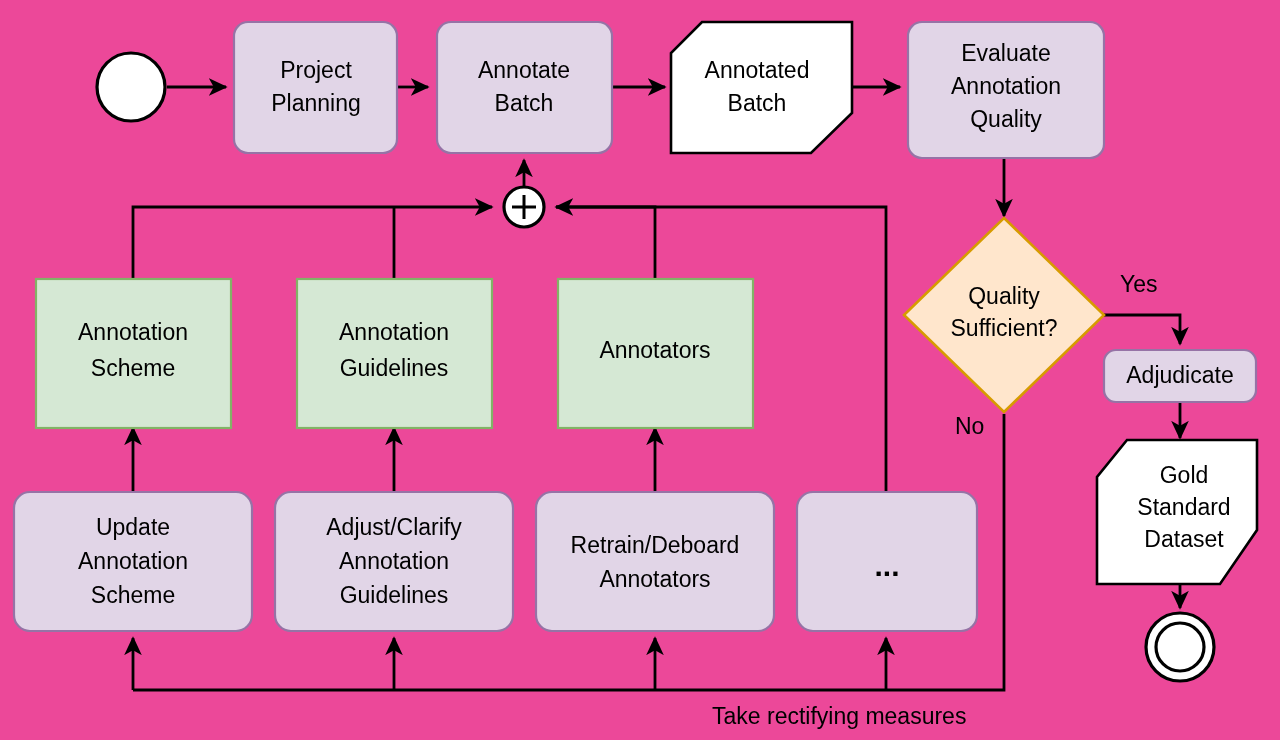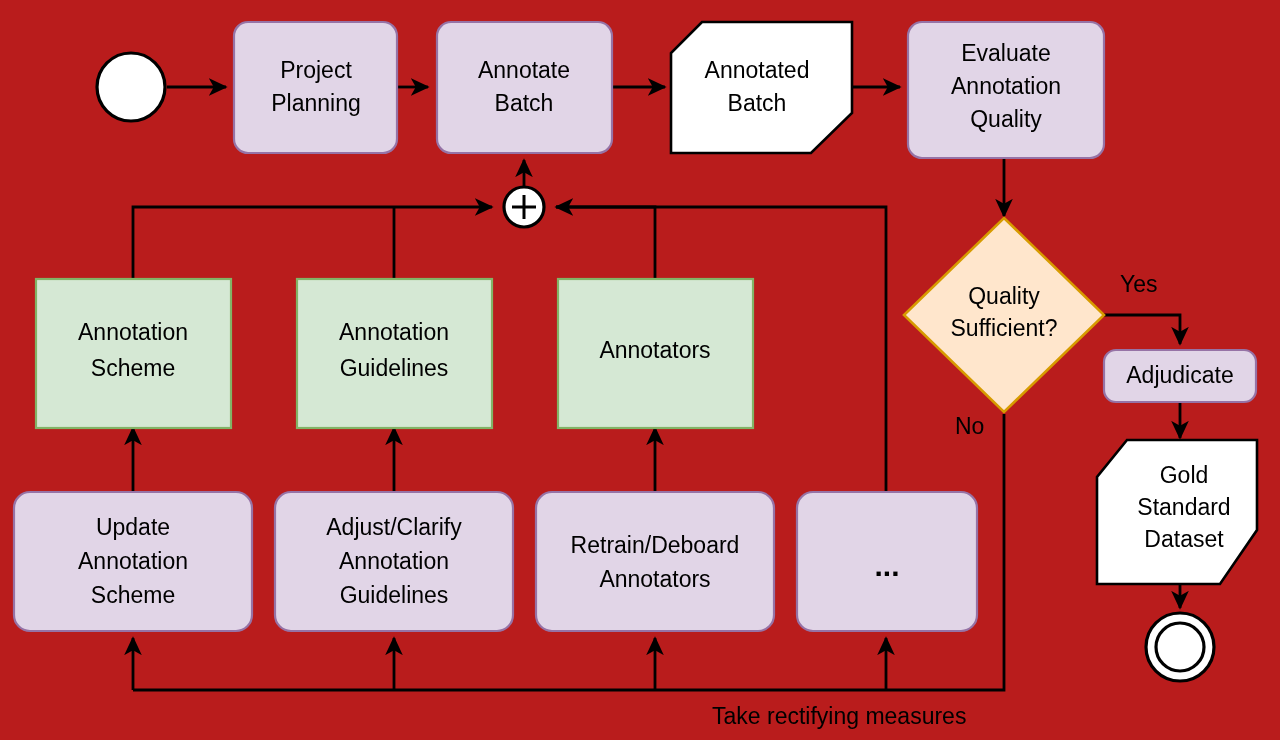--- a/index.html
+++ b/index.html
@@ -11,21 +11,21 @@
   body {
     width: 1280px;
     height: 740px;
     overflow: hidden;
     font-family: "Liberation Sans", sans-serif;
   }
   #diagram-root {
     position: relative;
     width: 1280px;
     height: 740px;
-    background: #b91c1c;
+    background: #ec4899;
   }
   svg.flow {
     display: block;
     width: 1280px;
     height: 740px;
   }
   .node-label {
     font-family: "Liberation Sans", sans-serif;
     font-size: 23px;
     fill: #000000;

